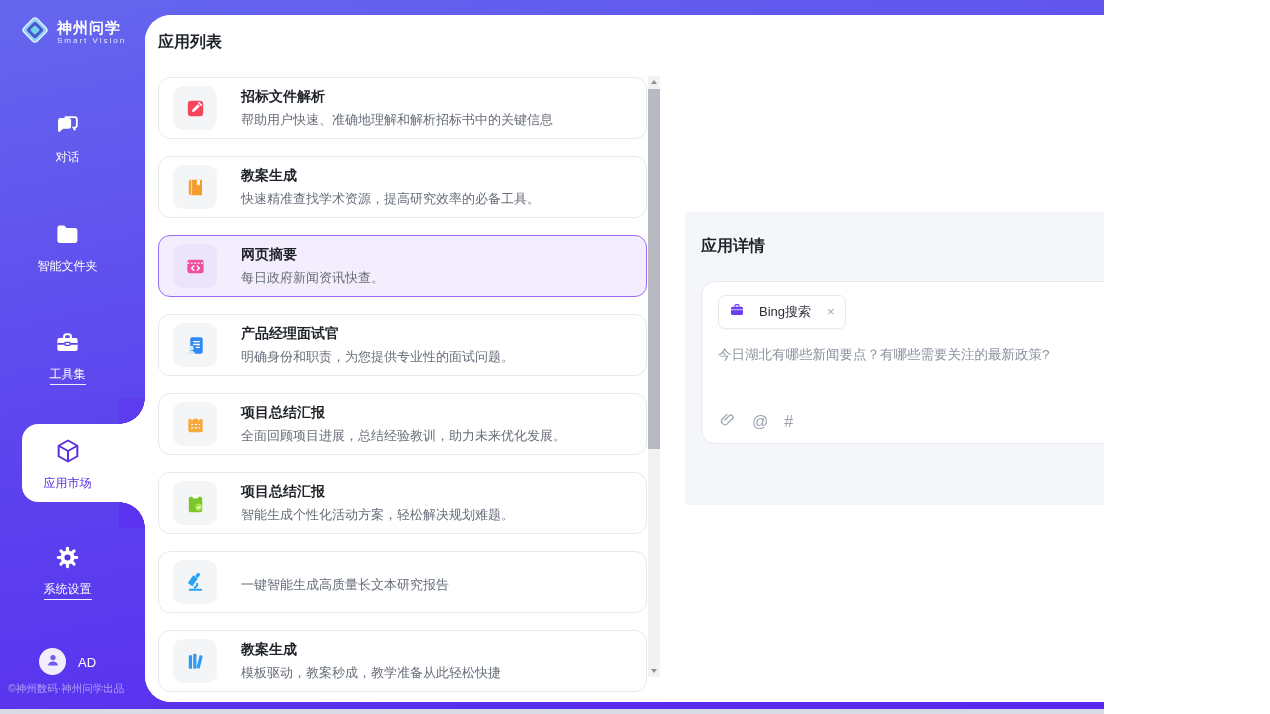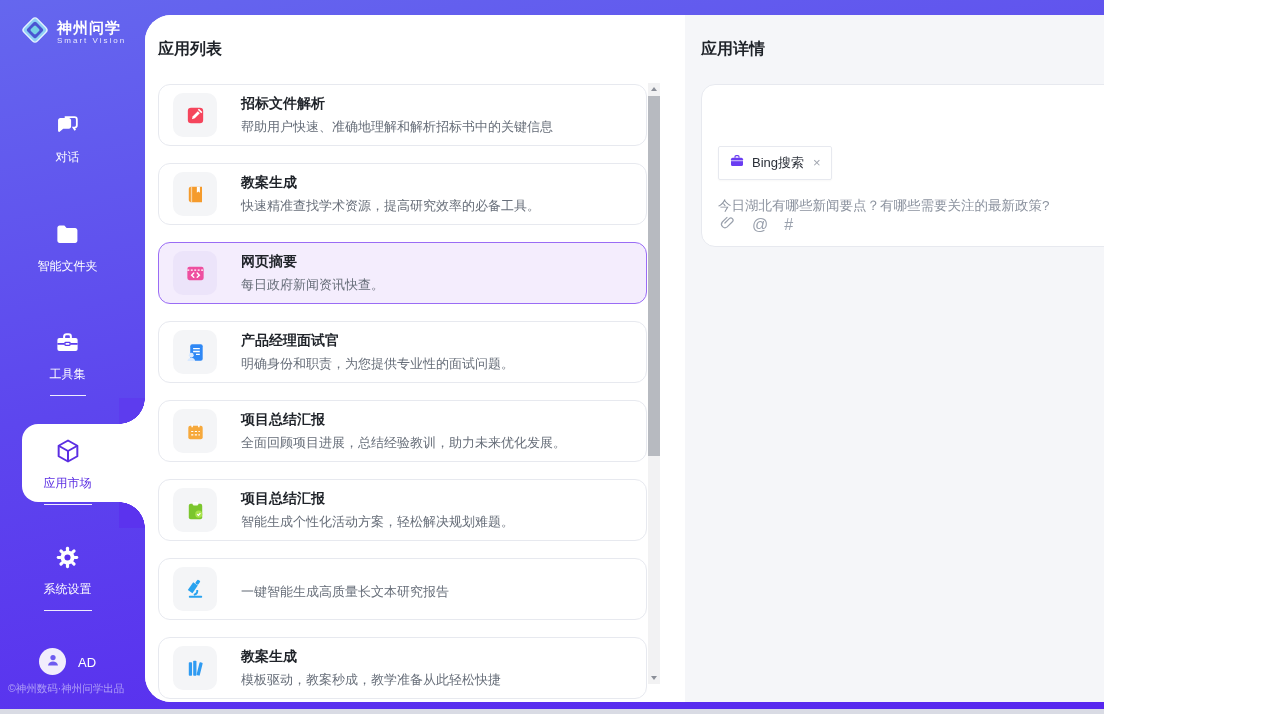--- a/index.html
+++ b/index.html
@@ -10,37 +10,37 @@
   .bottom-line { position:absolute; left:0; right:0; bottom:0; height:5px; background:#d9dbe4; }
 
   
   .sidebar { position:absolute; left:0; top:0; width:145px; height:714px; }
   .brand { position:absolute; left:20px; top:15px; display:flex; align-items:center; gap:7px; }
   .brand-name { color:#fff; font-size:15px; font-weight:bold; letter-spacing:1px; line-height:17px; }
   .brand-sub { color:rgba(255,255,255,.85); font-size:8px; letter-spacing:2px; }
   .nav-item { position:absolute; left:0; width:135px; text-align:center; color:#fff; cursor:pointer; }
   .nav-item .ico { display:block; margin:0 auto; }
   .nav-item .lbl { display:inline-block; margin-top:6px; font-size:12px; border-bottom:1px solid transparent; }
-  .nav-item.underline .lbl { border-bottom:1px solid rgba(255,255,255,.9); padding-bottom:12px; }
+  .nav-item.underline .lbl { border-bottom:1px solid rgba(255,255,255,.9); padding-bottom:1px; }
   .nav-0{top:112px} .nav-1{top:221px} .nav-2{top:329px} .nav-3{top:437px} .nav-4{top:544px}
   .nav-item.active { color:#5b2ee2; }
   .active-bubble { position:absolute; left:22px; top:424px; width:123px; height:78px;
                    background:#fff; border-radius:16px 0 0 16px; }
   .active-bubble::before { content:""; position:absolute; right:0; top:-26px; width:26px; height:26px;
                    background:radial-gradient(circle at 0 0,#5d3cee 25.6px,#fff 26px); }
   .active-bubble::after  { content:""; position:absolute; right:0; bottom:-26px; width:26px; height:26px;
                    background:radial-gradient(circle at 0 100%,#5b33ee 25.6px,#fff 26px); }
   .avatar { position:absolute; left:39px; top:648px; width:27px; height:27px; border-radius:50%;
             background:#f1edfc; display:flex; align-items:center; justify-content:center; cursor:pointer; }
   .user-label { position:absolute; left:78px; top:655px; color:#fff; font-size:13px; }
   .copyright { position:absolute; left:8px; top:682px; font-size:10.5px; color:rgba(255,255,255,.5); white-space:nowrap; }
 
   
   .panel { position:absolute; left:145px; top:15px; width:1095px; height:687px;
-           border-radius:26px; overflow:hidden; display:flex; background:#fff; }
+           border-radius:26px; overflow:hidden; display:flex; background:#fff;align-items:center; }
   .pane-title { font-size:16px; font-weight:bold; color:#1f2329; line-height:18px; }
 
   .list-pane { width:540px; background:#fff; position:relative; padding:25px 0 0 13px; flex:none; }
   .cards { margin-top:26px; width:489px; }
   .card { display:flex; align-items:center; gap:24px; width:489px; height:62px; padding:8px 14px;
           background:#fff; border:1px solid #e7e9ef; border-radius:12px; margin-bottom:17px; cursor:pointer; }
   .card.selected { background:#f4edfd; border:1.5px solid #9a6cf5; }
   .tile { width:44px; height:44px; border-radius:10px; background:#f4f5f7; flex:none;
           display:flex; align-items:center; justify-content:center; }
   .card.selected .tile { background:#ece4fa; }
@@ -50,23 +50,23 @@
   .vscroll { position:absolute; left:503px; top:68px; width:12px; height:601px; background:#f2f2f3; }
   .sb-btn { position:absolute; left:0; width:12px; height:12px; display:flex; align-items:center; justify-content:center; cursor:pointer; }
   .sb-up{top:0} .sb-down{bottom:0}
   .tri-up   { width:0; height:0; border-left:3.5px solid transparent; border-right:3.5px solid transparent; border-bottom:4.5px solid #8b8f98; }
   .tri-down { width:0; height:0; border-left:3.5px solid transparent; border-right:3.5px solid transparent; border-top:4.5px solid #8b8f98; }
   .sb-thumb { position:absolute; left:0; top:13px; width:12px; height:360px; background:#b7bac0; cursor:pointer; }
 
   .detail-pane { flex:1; background:#f5f6f9; padding:25px 18px 0 16px; position:relative; }
   .compose-card { margin-top:26px; height:163px; background:#fff; border:1px solid #e7e9ef;
                   border-radius:14px; padding:13px 16px; position:relative; }
-  .tool-tag { display:inline-flex; align-items:center; gap:7px; padding:6px 10px;
-              border:1px solid #e7e9ef; border-radius:2px; background:#fff; cursor:pointer;
-              box-shadow:0 1px 2px rgba(0,0,0,.03);margin-top:48px; }
+  .tool-tag { display:inline-flex; align-items:center; gap:14px; padding:6px 10px;
+              border:1px solid #e7e9ef; border-radius:7px; background:#fff; cursor:pointer;
+              box-shadow:0 1px 2px rgba(0,0,0,.03); }
   .tool-tag .tag-label { font-size:13px; color:#2a2f38; }
   .tag-close { font-size:13px; color:#a0a5af; margin-left:2px; cursor:pointer; line-height:10px; }
   .prompt-text { margin-top:17px; font-size:13.5px; color:#8b929e; cursor:text; }
   .compose-tools { position:absolute; left:17px; bottom:11px; display:flex; align-items:center; gap:16px; color:#9aa1ad; }
   .glyph-ico { font-size:16px; cursor:pointer; line-height:16px; }
   .run-row { margin-top:26px; text-align:right; }
   .run-btn { display:inline-block; padding:7px 17px; background:#e9e1fd; color:#7a4df8;
              font-size:16px; border:none; border-radius:8px; cursor:pointer; }
 </style>
 </head>

